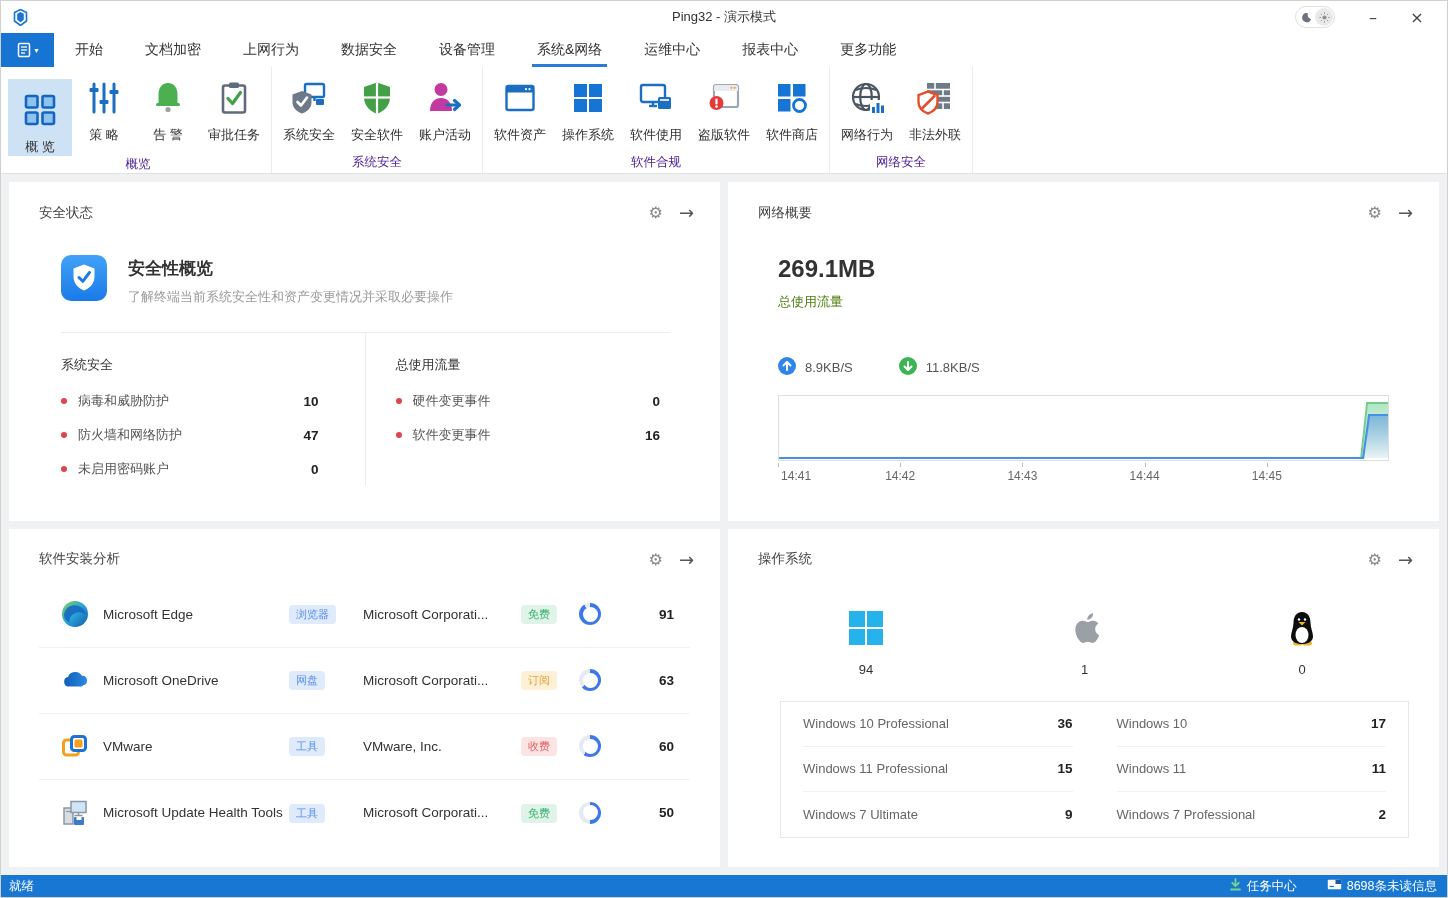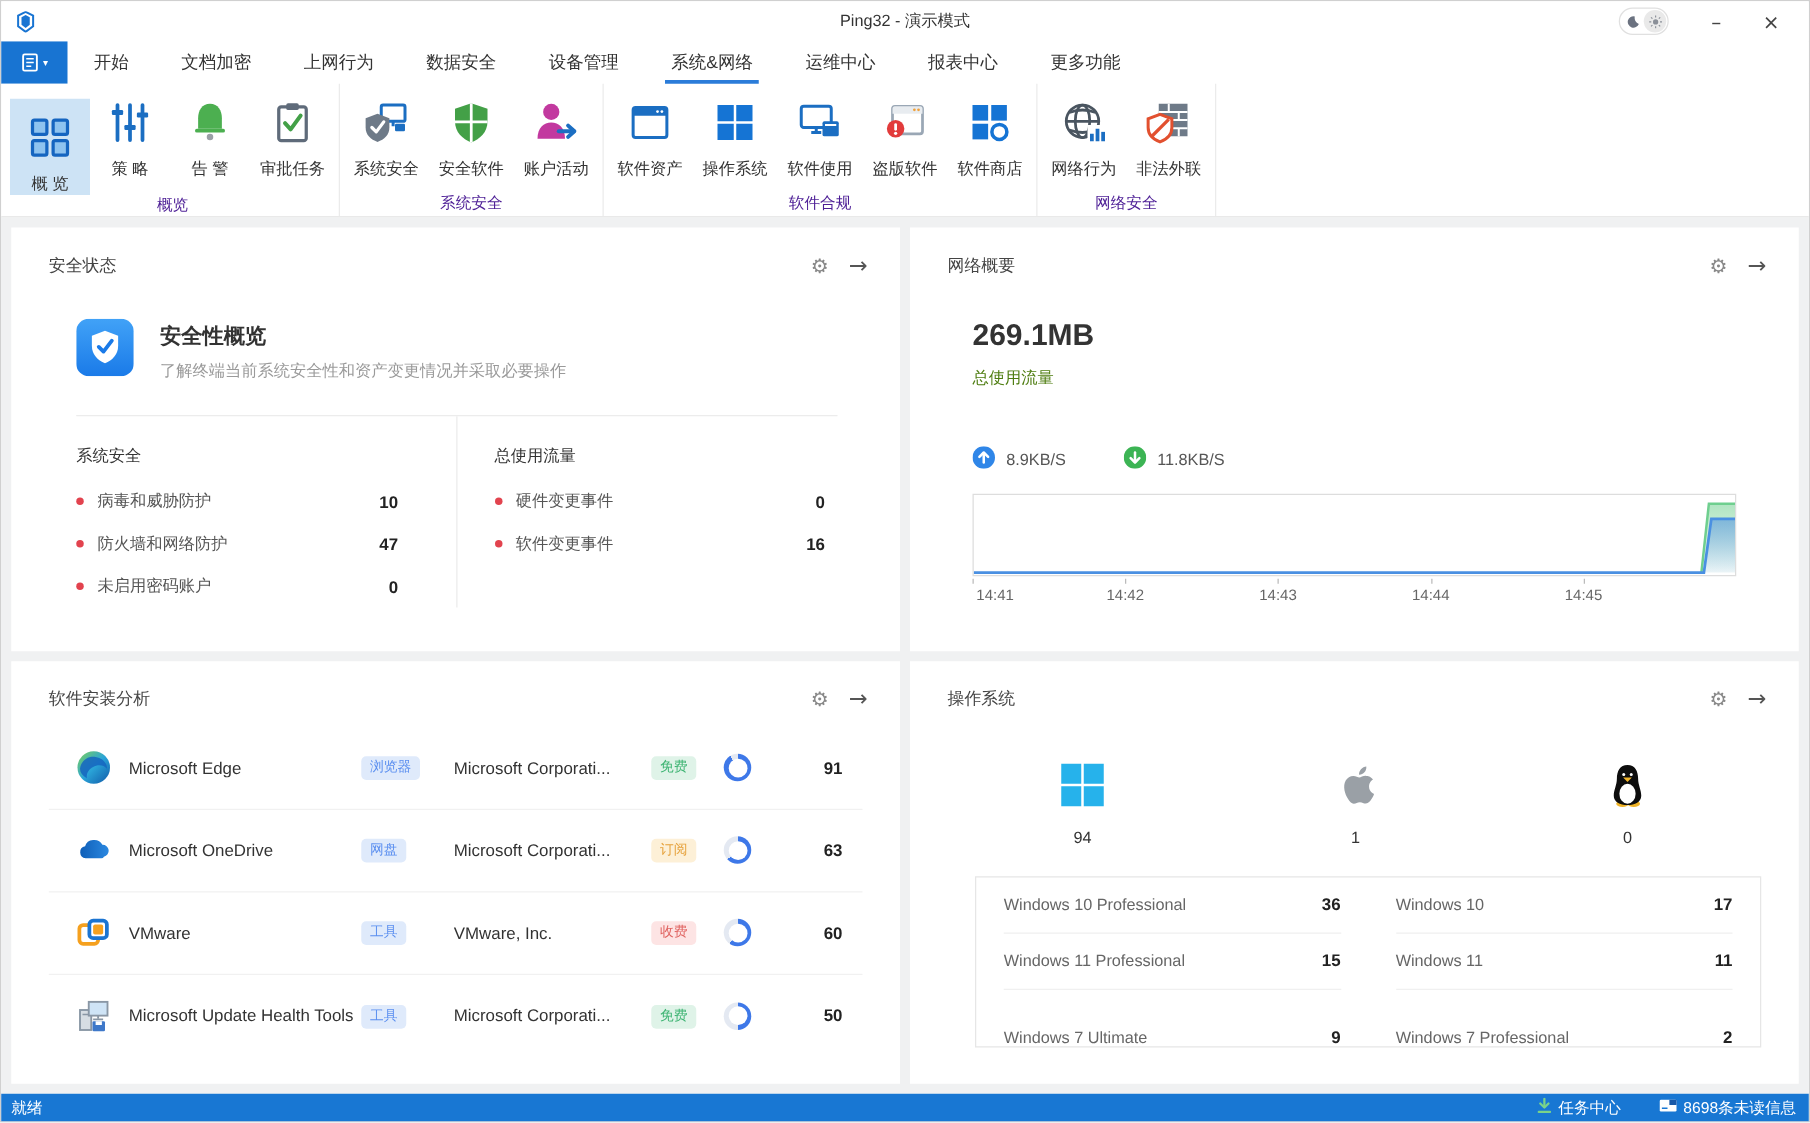--- a/index.html
+++ b/index.html
@@ -86,21 +86,21 @@
   .ring { width:22px; height:22px; border-radius:50%; position:relative; background:#e4e9f2; }
   .ring::after { content:""; position:absolute; inset:3.5px; background:#fff; border-radius:50%; }
   .sw-count { flex:1; text-align:right; font-size:13.5px; font-weight:bold; color:#222; }
 
   
   .os-platforms { display:flex; justify-content:space-between; margin:40px 120px 0 120px; text-align:center; }
   .os-plat { display:flex; flex-direction:column; align-items:center; gap:13px; font-size:13px; color:#333; }
   .os-table { margin:24px 30px 0 52px; border:1px solid #e6e6e6; display:grid; grid-template-columns:1fr 1fr; }
   .os-col { padding:0 22px; }
   .os-cell { height:45px; display:flex; align-items:center; justify-content:space-between; border-bottom:1px solid #f0f0f0; }
-  .os-col .os-cell:last-child { border-bottom:none;align-items:flex-end; }
+  .os-col .os-cell:last-child { border-bottom:none; }
   .os-cell-label { font-size:13px; color:#666; }
   .os-cell-value { font-size:13.5px; font-weight:bold; color:#222; }
 
   
   .statusbar { height:22px; background:#1877d3; color:#fff; display:flex; align-items:center; font-size:12.5px; flex:0 0 auto; }
   .sb-left { margin-left:8px; }
   .sb-right { margin-left:auto; display:flex; align-items:flex-end; gap:8px; padding-right:10px; }
   .sb-item { display:flex; align-items:center; gap:5px; cursor:pointer; }
   .sb-sep { width:14px; }
 </style>

